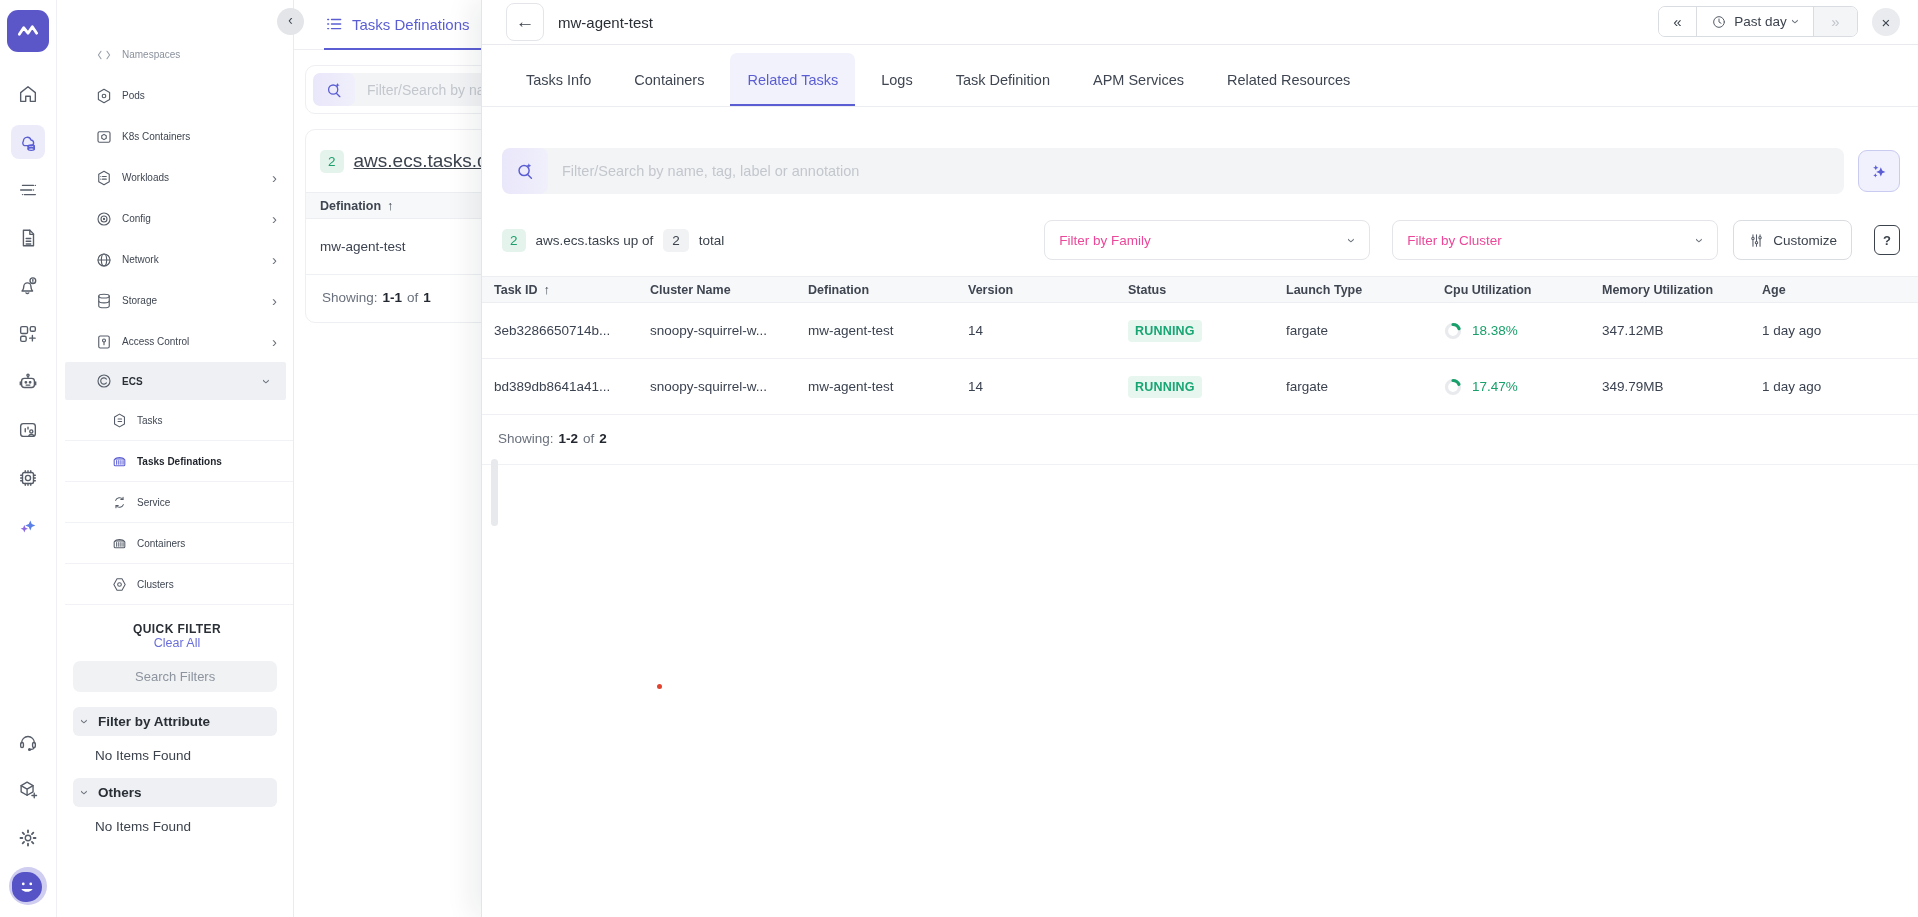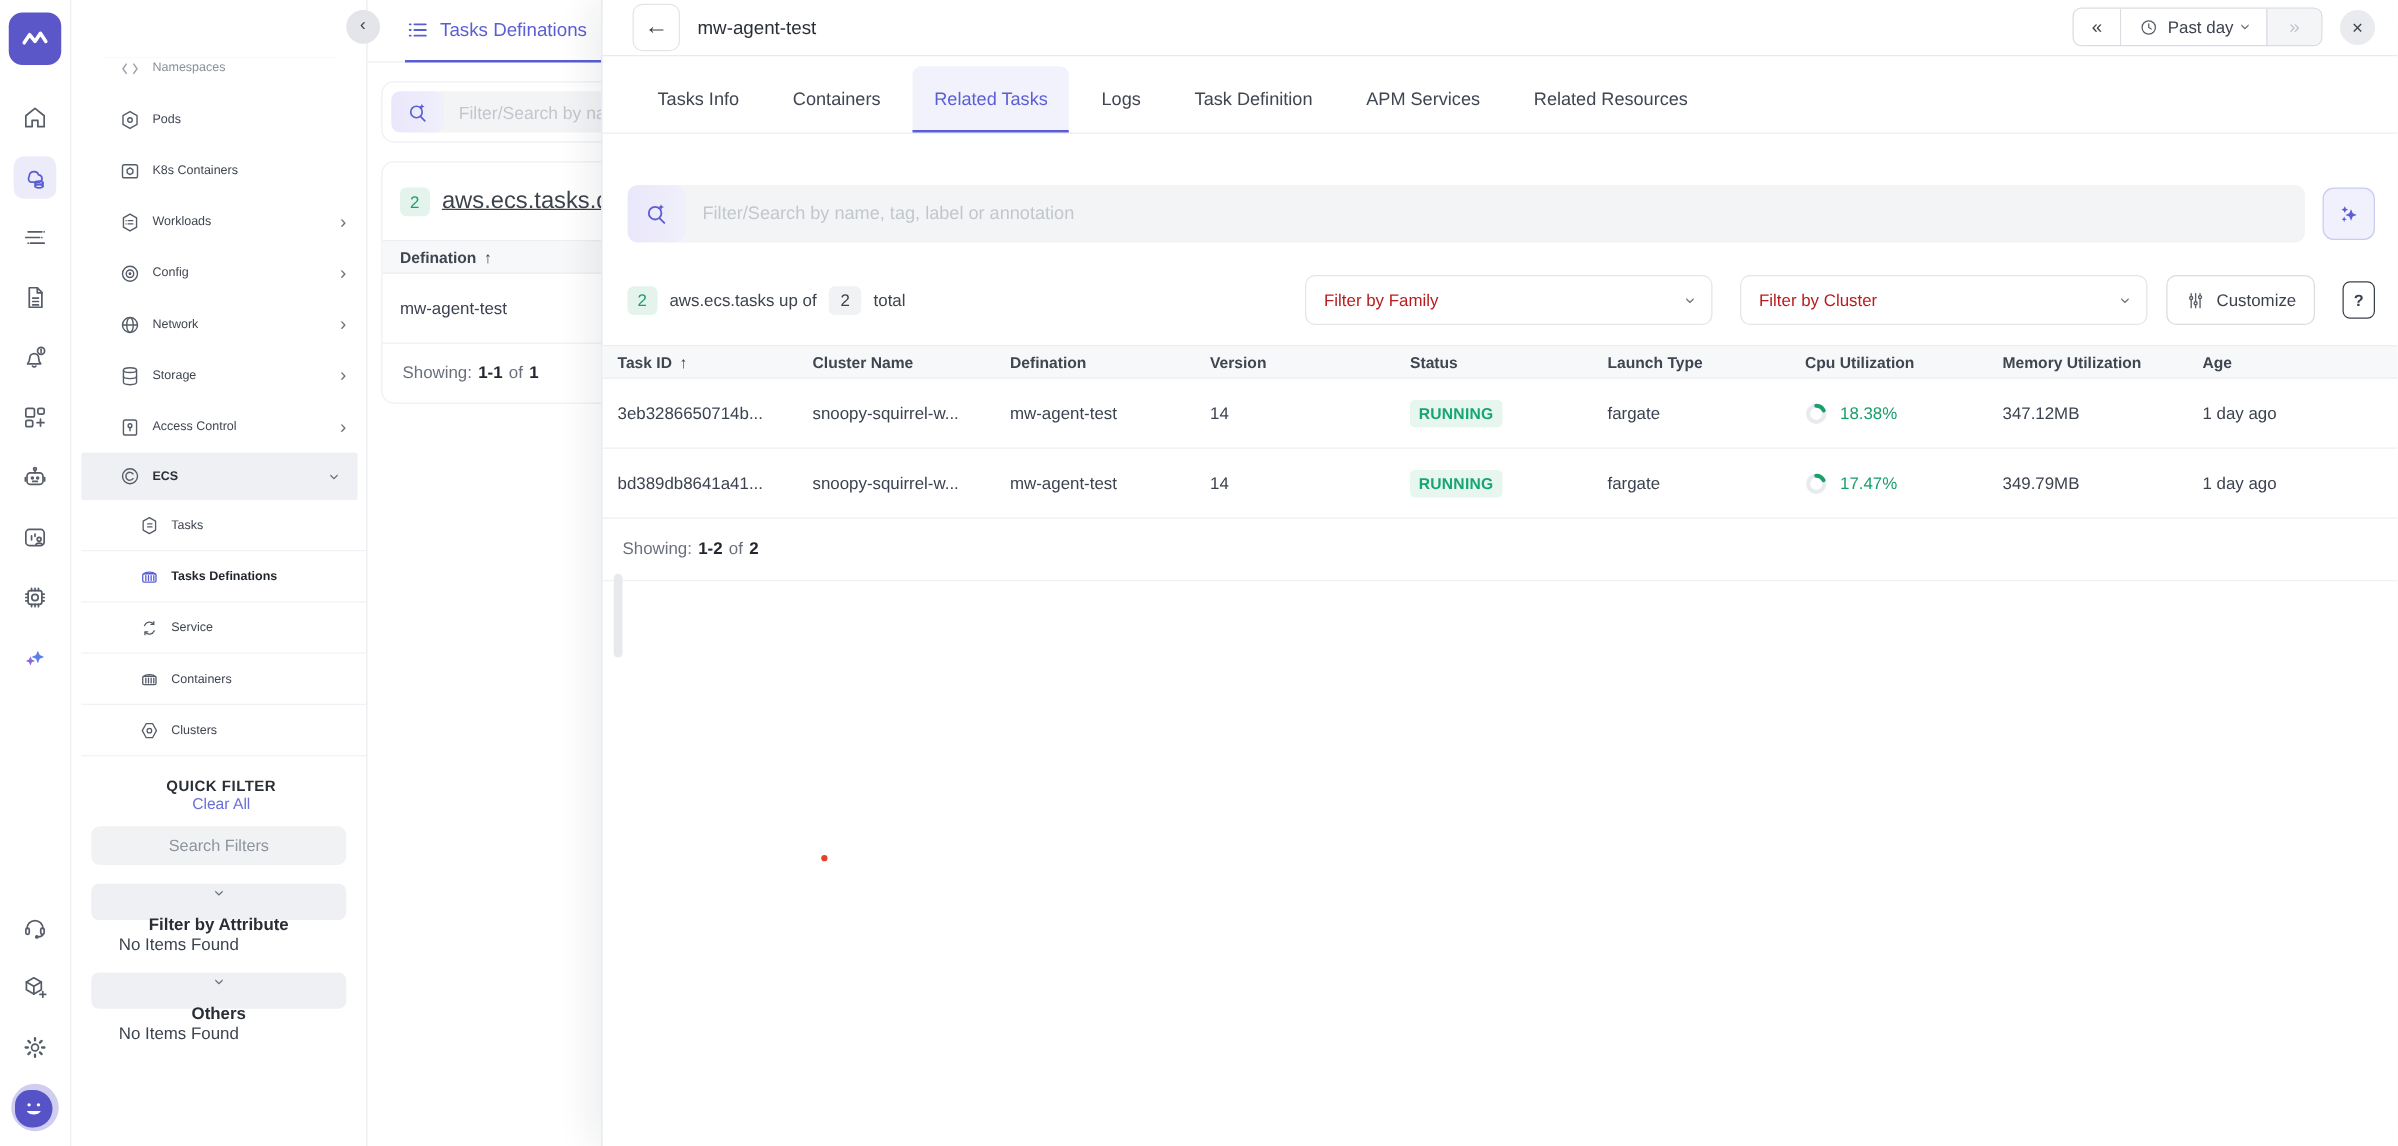--- a/index.html
+++ b/index.html
@@ -41,21 +41,21 @@
   .sub-row .lbl { color:#3f4651; }
   .sub-row.active .lbl { font-weight:700; color:#1f242b; }
   .sub-row.active .ico { stroke:#5b5ed3; }
   .qf { position:absolute; left:0; top:622px; width:100%; padding:0 14px; }
   .qf-head { display:flex; align-items:center; justify-content:space-between; padding:0 2px 0 6px;flex-direction:column; }
   .qf-title { font-size:12px; font-weight:700; letter-spacing:.4px; color:#2a2f36; }
   .qf-clear { font-size:12.5px; color:#6a6fd8; cursor:pointer; }
   .qf-search { margin:11px 2px 0 2px; height:31px; background:#f1f2f4; border-radius:7px; display:flex; align-items:center; gap:8px; padding:0 10px; }
   .qf-search input { border:none; outline:none; background:transparent; font-family:inherit; font-size:13px; color:#3c434d; width:140px;margin-left:44px; }
   .qf-search input::placeholder { color:#8d949e; }
-  .qf-group { margin:15px 2px 0 2px; height:29px; background:#eef0f4; border-radius:6px; display:flex; align-items:center; gap:10px; padding:0 10px; cursor:pointer;flex-direction:column; }
+  .qf-group { margin:15px 2px 0 2px; height:29px; background:#eef0f4; border-radius:6px; display:flex; align-items:center; gap:10px; padding:0 10px; cursor:pointer; }
   .qf-group .lbl { font-size:13.5px; font-weight:700; color:#2a2f36; }
   .qf-empty { margin:12px 2px 0 24px; font-size:13.5px; color:#3c434d; }
 
   
   .collapse-btn { position:absolute; left:277px; top:8px; width:27px; height:27px; border-radius:50%; background:#e3e5e9; border:none; display:flex; align-items:center; justify-content:center; z-index:5; cursor:pointer; color:#3c434d; font-size:14px; }
   .collapse-btn span { transform:rotate(180deg); display:inline-block; line-height:1; }
 
   
   .list-panel { position:absolute; left:294px; top:0; width:290px; height:917px; background:#fff; z-index:1; }
   .lp-header { height:50px; border-bottom:1px solid #eceef1; display:flex; align-items:flex-end; padding-left:30px; }
@@ -94,21 +94,21 @@
   .dt-search-row { margin:41px 18px 0 20px; display:flex; gap:14px; align-items:center; }
   .dt-search { flex:1; height:46px; background:#f3f4f6; border-radius:8px; display:flex; align-items:center; overflow:hidden; }
   .dt-search .ai-chip { width:46px; border-radius:8px; }
   .dt-search input { border:none; outline:none; background:transparent; font-family:inherit; font-size:14.5px; color:#3c434d; flex:1; padding:0 14px; }
   .dt-search input::placeholder { color:#c3c7cd; }
   .sparkle-btn { width:42px; height:42px; border:1px solid #c9cbf0; background:#f1f0fd; border-radius:9px; display:flex; align-items:center; justify-content:center; cursor:pointer; }
   .dt-sum-row { margin:26px 18px 0 20px; height:40px; display:flex; align-items:center; }
   .sum-left { display:flex; align-items:center; gap:10px; flex:1; }
   .sum-left .txt { font-size:13.5px; color:#3c434d; }
   .select { height:40px; border:1px solid #e3e5e9; border-radius:8px; display:flex; align-items:center; padding:0 14px; cursor:pointer; background:#fff; }
-  .select .ph { color:#b91c1c; font-size:13.5px; flex:1; }
+  .select .ph { color:#ec4899; font-size:13.5px; flex:1; }
   .sel-family { width:326px; margin-right:22px; }
   .sel-cluster { width:326px; margin-right:15px; }
   .customize-btn { height:40px; border:1px solid #d9dce1; border-radius:8px; background:#fff; display:flex; align-items:center; gap:8px; padding:0 14px; font-size:13.5px; color:#3c434d; cursor:pointer; margin-right:22px; }
   .help-btn { width:26px; height:30px; border:1.6px solid #3c434d; border-radius:6px; background:#fff; font-size:13px; font-weight:700; color:#3c434d; cursor:pointer; display:flex; align-items:center; justify-content:center; }
   .dt-grid { display:grid; grid-template-columns:156px 158px 160px 160px 158px 158px 158px 160px 1fr; align-items:center; padding-left:12px; }
   .dt-thead { margin-top:16px; height:27px; background:#f7f8f9; border-top:1px solid #eceef1; border-bottom:1px solid #eceef1; font-size:12.5px; font-weight:700; color:#3f4651; }
   .dt-thead .th { display:flex; gap:6px; align-items:center; }
   .dt-row-item { height:56px; border-bottom:1px solid #eef0f3; font-size:13.5px; color:#3b4250; cursor:pointer; }
   .run-badge { display:inline-block; background:#e7f6ef; color:#17a673; font-size:12.5px; font-weight:700; padding:4px 7px; border-radius:4px; letter-spacing:.2px; }
   .cpu-cell { display:flex; align-items:center; gap:10px; color:#18a06a; }

